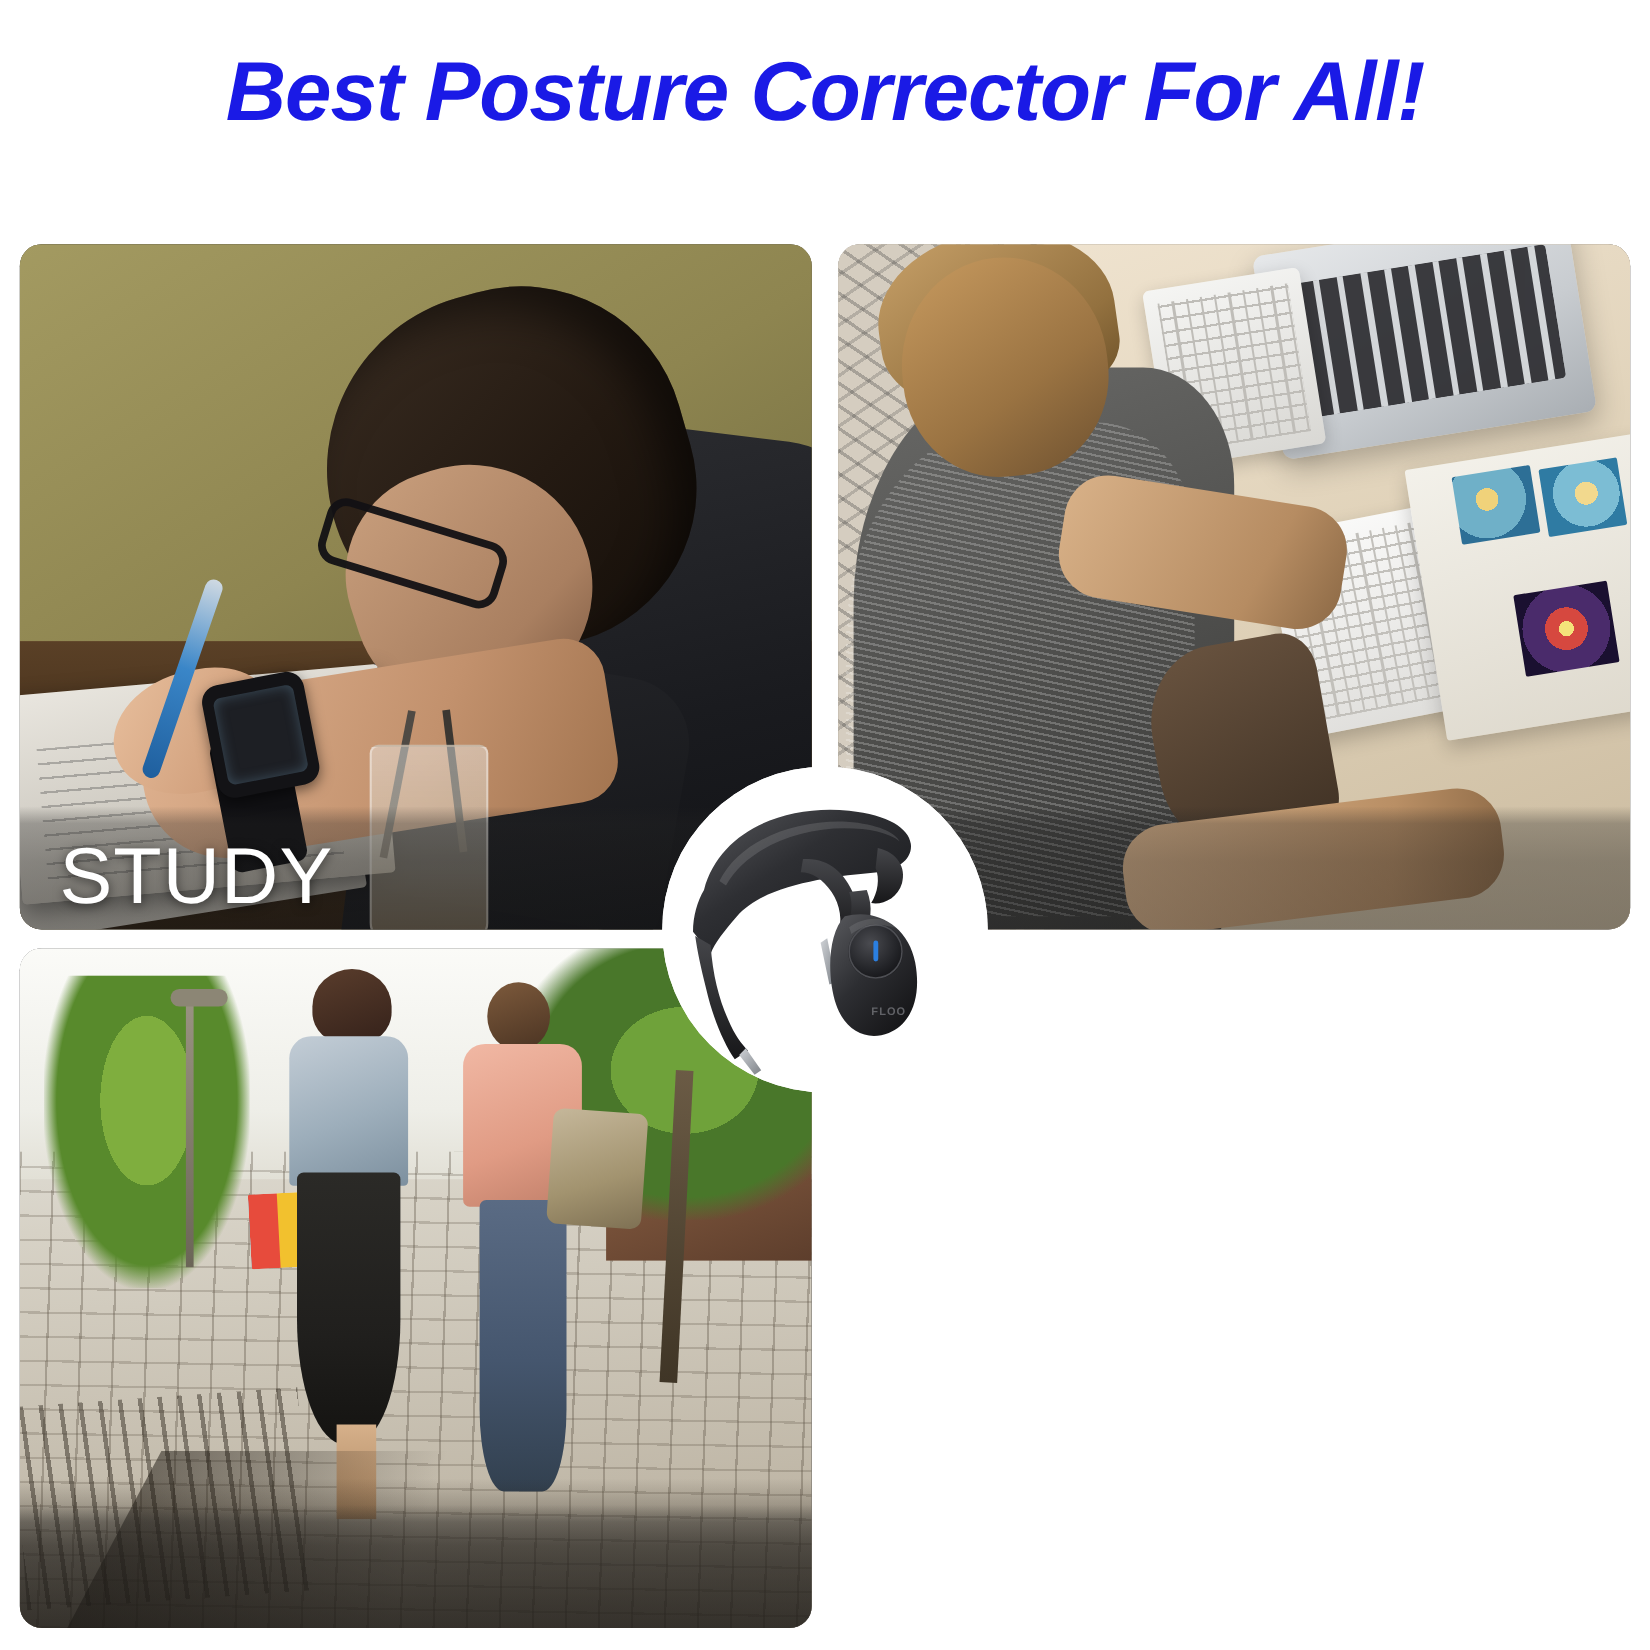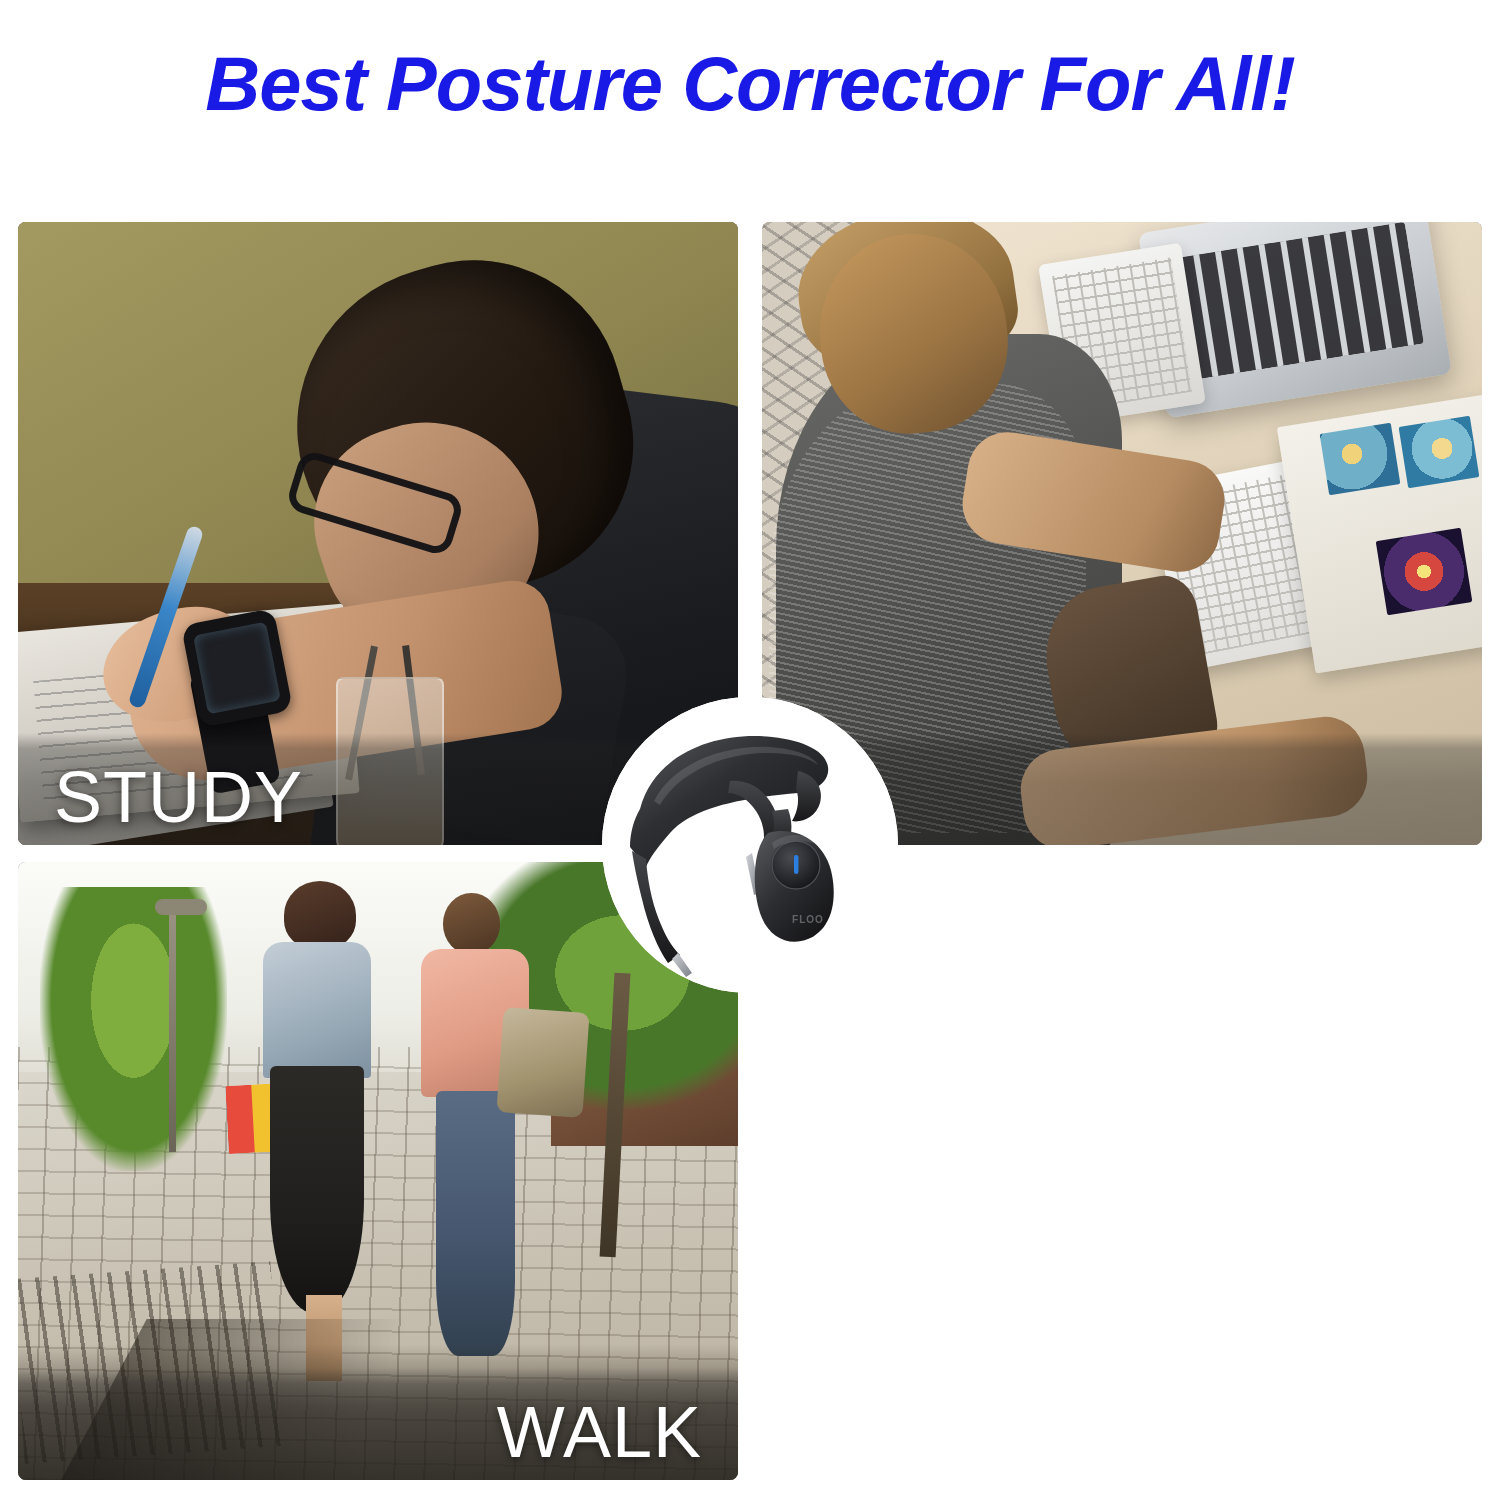--- a/index.html
+++ b/index.html
@@ -47,21 +47,21 @@
     display: grid;
     grid-template-columns: 720px 720px;
     grid-template-rows: 623px 618px;
     column-gap: 24px;
     row-gap: 17px;
   }
 
   .tile {
     position: relative;
     overflow: hidden;
-    border-radius: 8px;
+    border-radius: 20px;
     background: #1d1d1d;
   }
 
   .tile .photo {
     position: absolute;
     inset: 0;
     overflow: hidden;
   }
 
   
@@ -583,21 +583,20 @@
         <div class="p1skirt"></div>
         <div class="p1legs"></div>
         <div class="p2hair"></div>
         <div class="p2shirt"></div>
         <div class="p2jeans"></div>
         <div class="backpack"></div>
         <div class="castshadow"></div>
         <div class="shadowband"></div>
       </div>
       <div class="caption-band"></div>
-      <div class="caption right">WALK</div>
     </div>
 
   </div>
 
   <div id="product-badge">
     <svg viewBox="0 0 296 296" xmlns="http://www.w3.org/2000/svg">
       <defs>
         <linearGradient id="bodyG" x1="0" y1="0" x2="1" y2="1">
           <stop offset="0%" stop-color="#57585c"></stop>
           <stop offset="40%" stop-color="#2e2f33"></stop>

